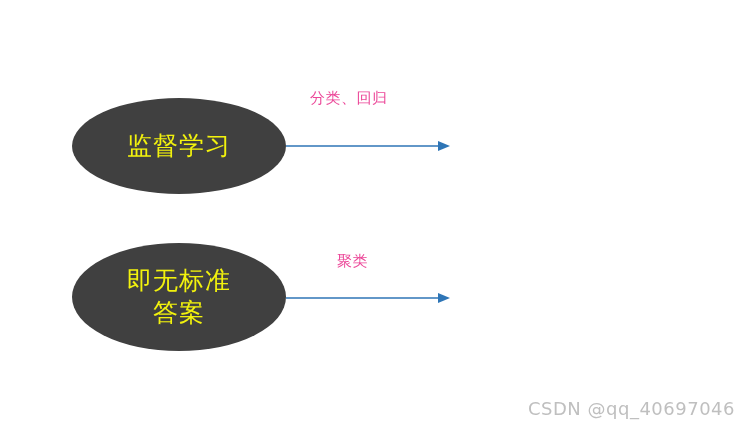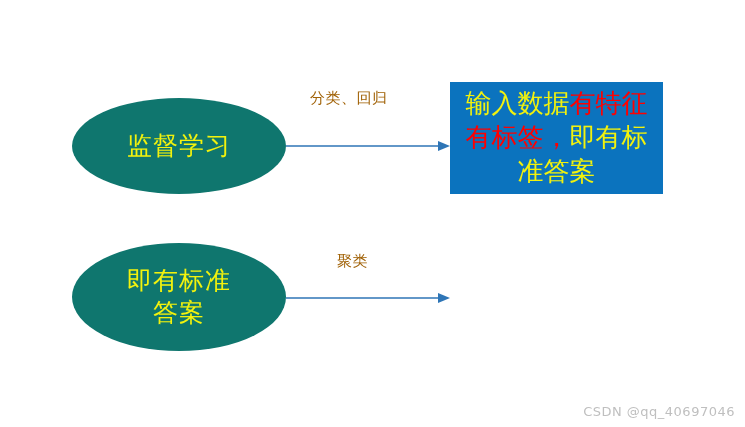--- a/index.html
+++ b/index.html
@@ -14,21 +14,21 @@
     position: relative;
     width: 745px;
     height: 427px;
     background: #ffffff;
     overflow: hidden;
   }
 
   
   .node-ellipse {
     position: absolute;
-    background: #0f766e;
+    background: #404040;
     border-radius: 50%;
     display: flex;
     align-items: center;
     justify-content: center;
     text-align: center;
     color: #F2F20D;
     box-sizing: border-box;
   }
   .node-ellipse .node-label {
     font-size: 25px;
@@ -62,21 +62,21 @@
   }
   .arrow-head {
     fill: #2E75B6;
   }
   #arrow-supervised { left: 286px; top: 136px; width: 164px; height: 20px; }
   #arrow-unsupervised { left: 286px; top: 288px; width: 164px; height: 20px; }
 
   
   .arrow-label {
     position: absolute;
-    color: #a16207;
+    color: #ec4899;
     font-size: 15px;
     letter-spacing: 0.5px;
     white-space: nowrap;
   }
   #label-supervised { left: 310px; top: 89px; }
   #label-unsupervised { left: 337px; top: 252px; }
 
   
   .result-box {
     position: absolute;
@@ -108,21 +108,21 @@
     width: 213px;
     height: 112px;
   }
 
   
   #watermark {
     position: absolute;
     right: 10px;
     bottom: 8px;
     color: #BFBFBF;
-    font-size: 13px;
+    font-size: 18px;
     font-family: "DejaVu Sans", "Liberation Sans", sans-serif;
     letter-spacing: 0.5px;
     white-space: nowrap;
   }
 </style>
 </head>
 <body>
 
 <div id="canvas">
 
@@ -130,28 +130,23 @@
     <span class="node-label">监督学习</span>
   </div>
 
   <svg class="arrow-svg" id="arrow-supervised" viewBox="0 0 164 20">
     <line class="arrow-line" x1="0" y1="10" x2="152" y2="10"></line>
     <polygon class="arrow-head" points="152,5 164,10 152,15"></polygon>
   </svg>
 
   <div class="arrow-label" id="label-supervised">分类、回归</div>
 
-  <div class="result-box" id="box-supervised">
-    <div class="result-text">
-      <span class="seg-yellow">输入数据</span><span class="seg-red">有特征有标签，</span><span class="seg-yellow">即有标准答案</span>
-    </div>
-  </div>
 
   <div class="node-ellipse" id="ellipse-unsupervised">
-    <span class="node-label">即有标准答案</span>
+    <span class="node-label">即无标准答案</span>
   </div>
 
   <svg class="arrow-svg" id="arrow-unsupervised" viewBox="0 0 164 20">
     <line class="arrow-line" x1="0" y1="10" x2="152" y2="10"></line>
     <polygon class="arrow-head" points="152,5 164,10 152,15"></polygon>
   </svg>
 
   <div class="arrow-label" id="label-unsupervised">聚类</div>
 
 

